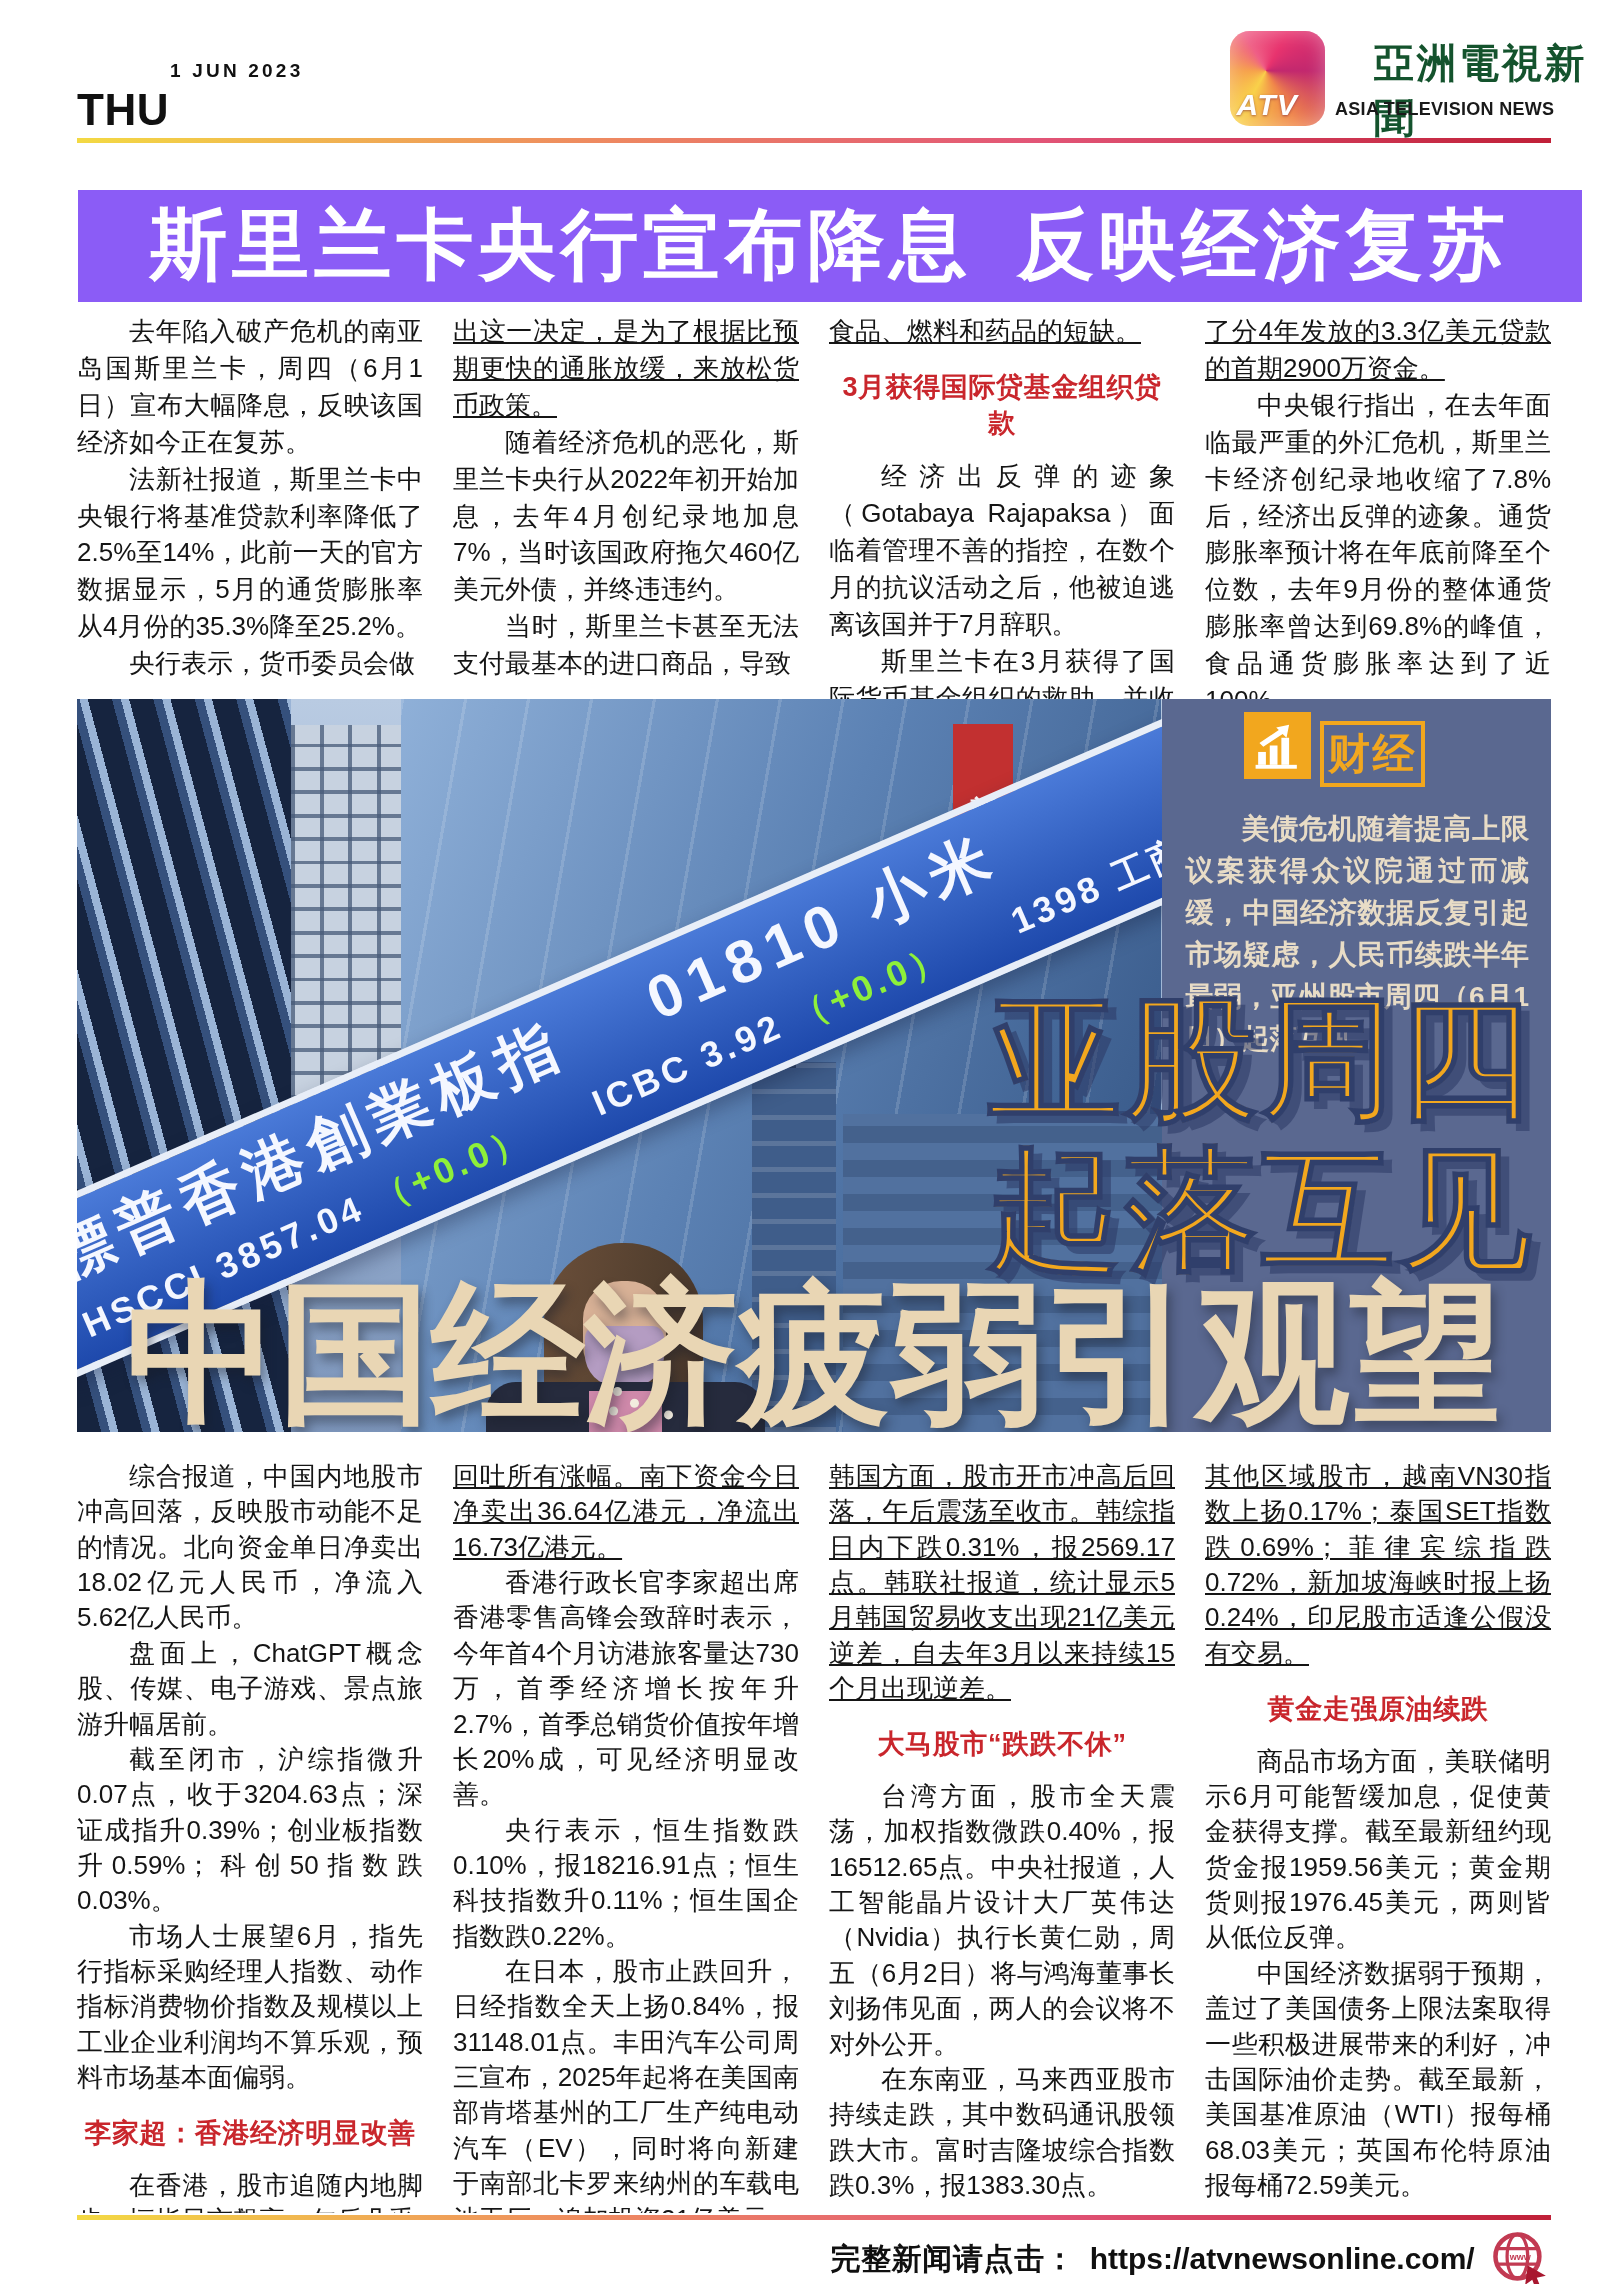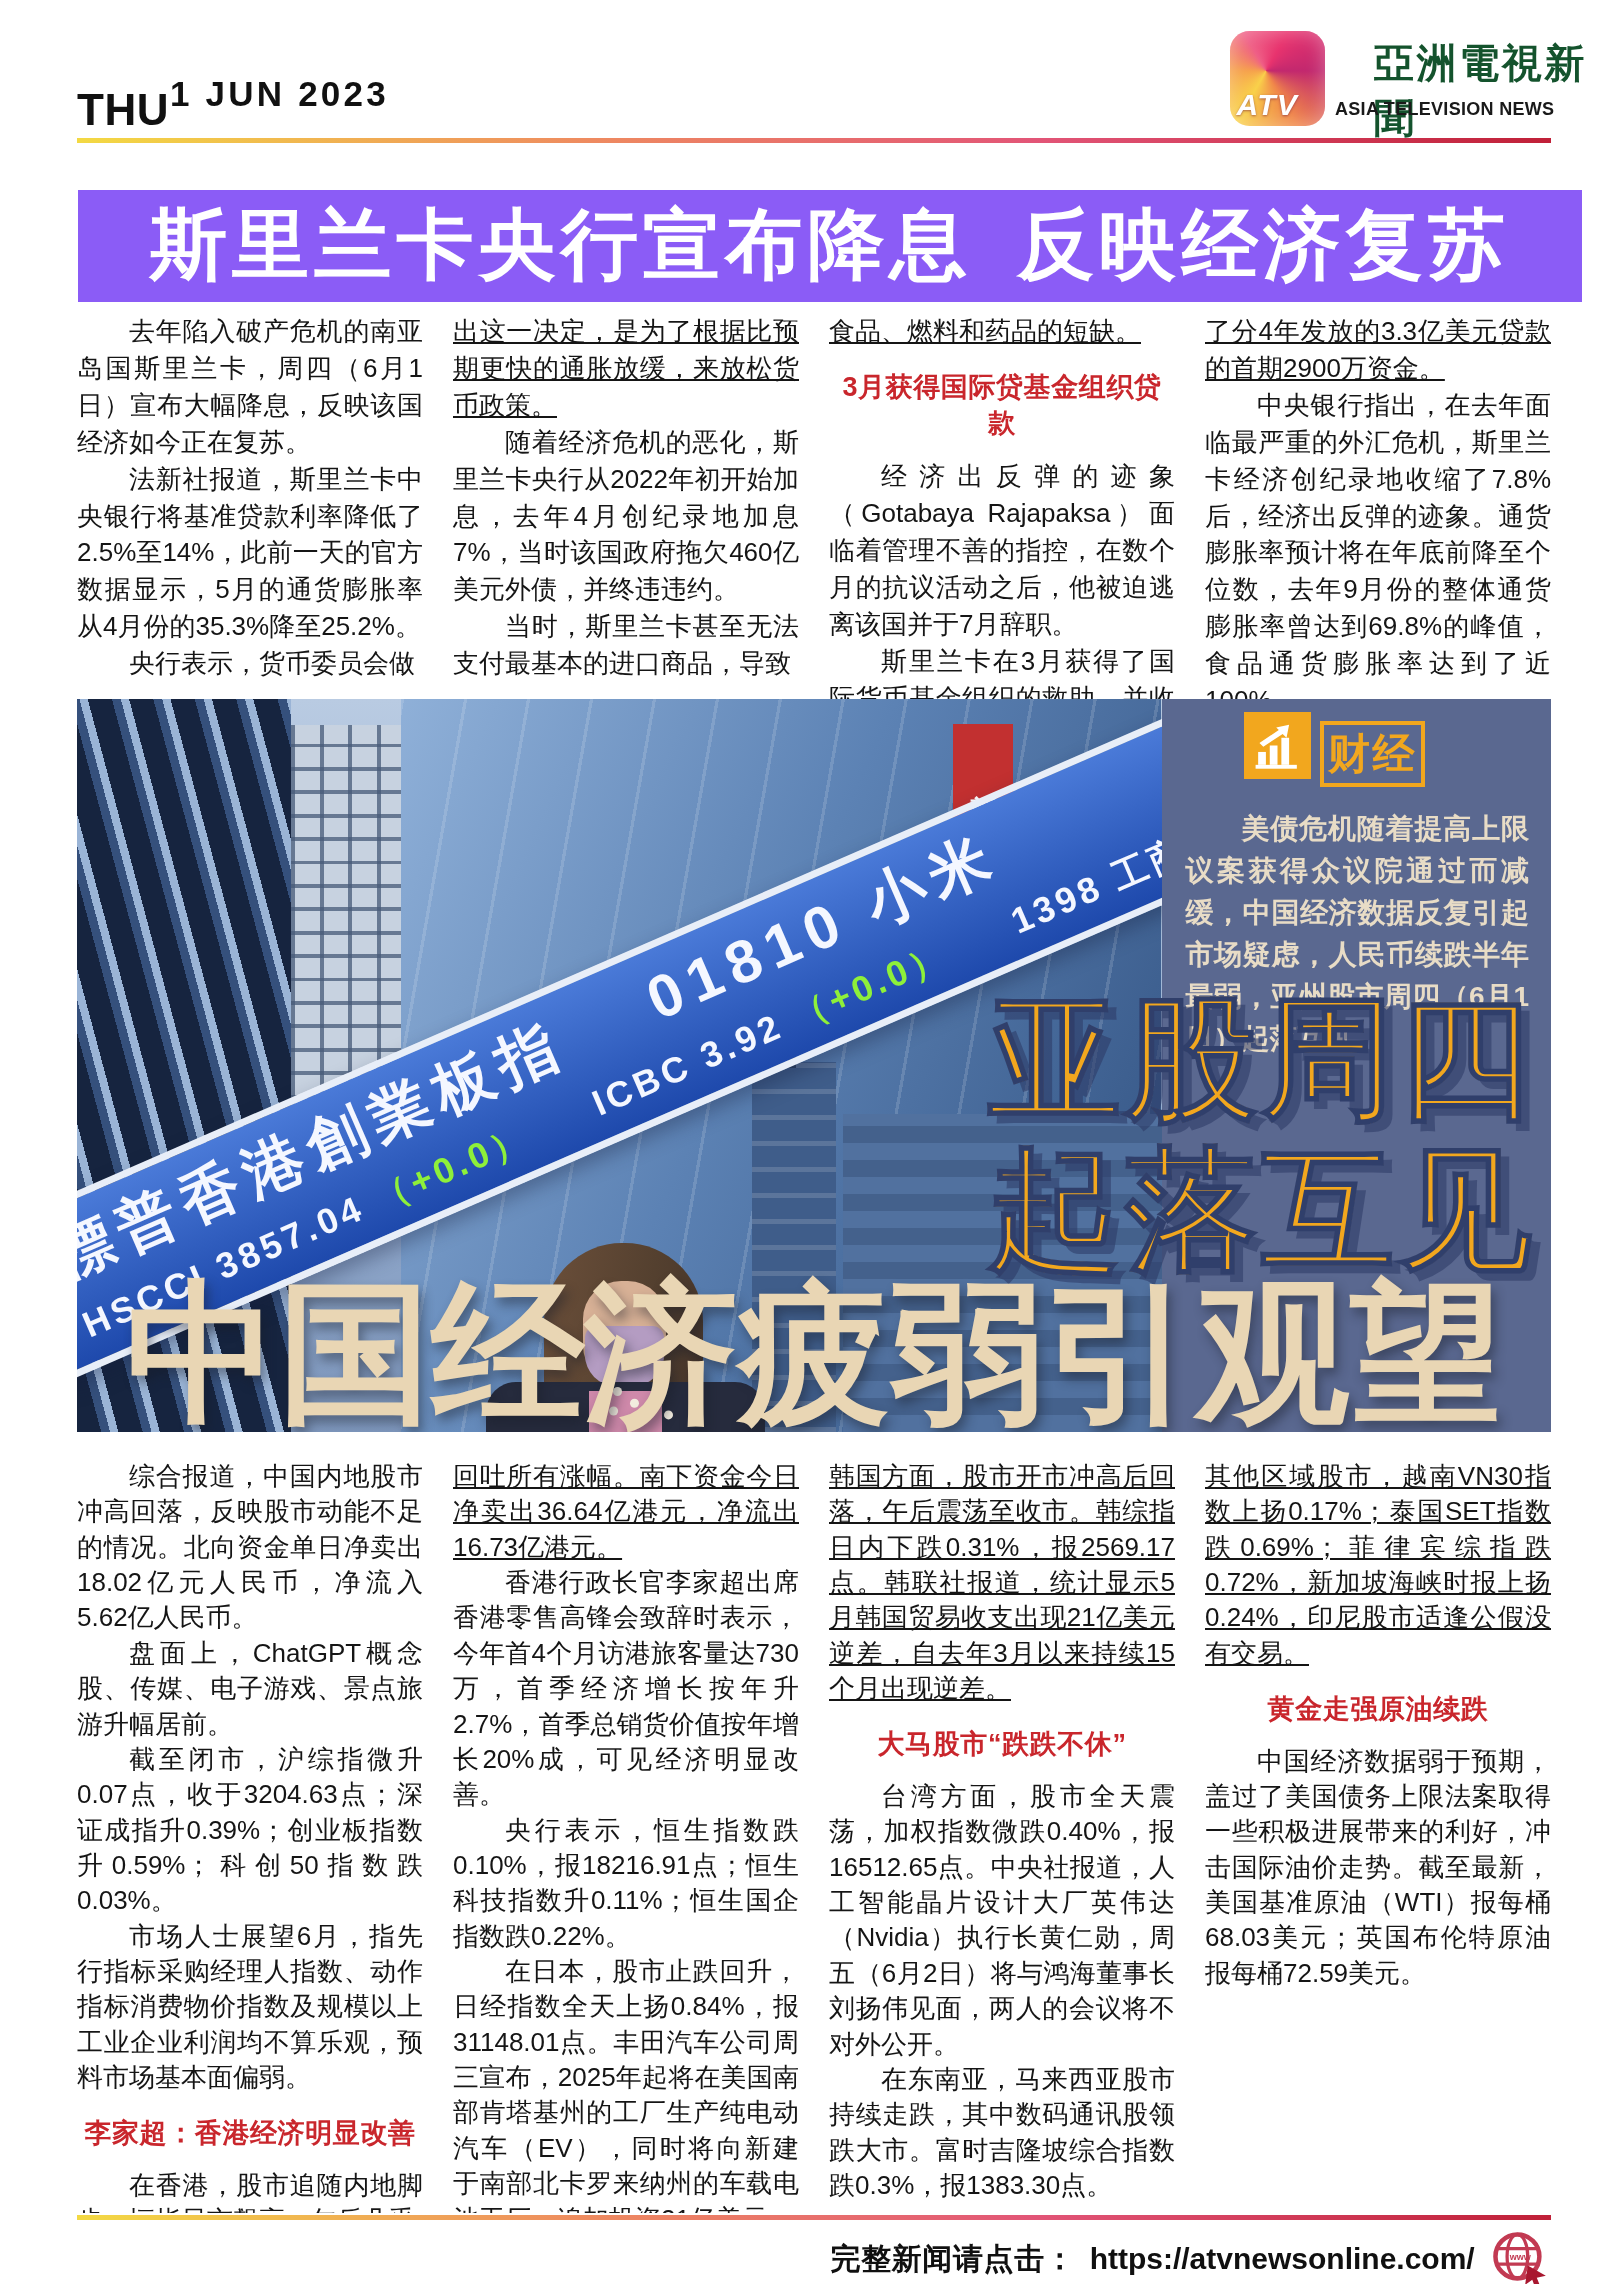--- a/index.html
+++ b/index.html
@@ -1,21 +1,21 @@
 <!DOCTYPE html>
 <html style="font-size:10.4px"><head>
 <meta charset="utf-8">
 <style>
   html,body{margin:0;padding:0;background:#e9e9e9;}
   #page{position:relative;width:1622px;height:2284px;background:#ffffff;overflow:hidden;
         font-family:"Liberation Sans",sans-serif;color:#111;}
 
   
   .hdr-weekday{position:absolute;left:77px;top:45px;font-size:44px;font-weight:900;letter-spacing:0.6px;margin-top:40px;}
-  .hdr-date{position:absolute;left:170px;top:74px;font-size:35px;font-weight:600;letter-spacing:3.2px;}
+  .hdr-date{position:absolute;left:170px;top:60px;font-size:19px;font-weight:600;letter-spacing:3.2px;}
   .logo{position:absolute;left:1230px;top:31px;width:95px;height:95px;border-radius:19.5px;
         background:conic-gradient(from 210deg at 38% 42%, #f9d14a, #f6a24c, #ef5f86, #e8336e, #c2286e, #f0864a, #f9d14a);
         box-shadow:inset 0 0 19.5px rgba(255,255,255,.35);}
   .logo span{position:absolute;left:6.5px;bottom:3.9px;font-size:30px;font-style:italic;font-weight:900;color:#fff;
         text-shadow:0 1.3px 2.6px rgba(120,30,60,.6);letter-spacing:1.3px;}
   .brand-cn{position:absolute;left:1374px;top:36px;font-size:40px;font-weight:900;letter-spacing:2.6px;color:#14532d;}
   .brand-en{position:absolute;left:1335px;top:99px;font-size:18px;font-weight:700;letter-spacing:0.3px;color:#1a1a1a;}
   .rule{position:absolute;left:77px;width:1474px;height:4.5px;
         background:linear-gradient(90deg,#F3D943 0%,#EE8A60 35%,#E25577 65%,#C02038 100%);}
   .rule-top{top:138px;}
@@ -219,20 +219,21 @@
       </div>
     <div class="col">
         <p class="para cont">韩国方面，股市开市冲高后回落，午后震荡至收市。韩综指日内下跌0.31%，报2569.17点。韩联社报道，统计显示5月韩国贸易收支出现21亿美元逆差，自去年3月以来持续15个月出现逆差。</p>
         <h3 class="subhead">大马股市“跌跌不休”</h3>
         <p class="para">台湾方面，股市全天震荡，加权指数微跌0.40%，报16512.65点。中央社报道，人工智能晶片设计大厂英伟达（Nvidia）执行长黄仁勋，周五（6月2日）将与鸿海董事长刘扬伟见面，两人的会议将不对外公开。</p>
         <p class="para">在东南亚，马来西亚股市持续走跌，其中数码通讯股领跌大市。富时吉隆坡综合指数跌0.3%，报1383.30点。</p>
       </div>
     <div class="col">
         <p class="para cont">其他区域股市，越南VN30指数上扬0.17%；泰国SET指数跌0.69%；菲律宾综指跌0.72%，新加坡海峡时报上扬0.24%，印尼股市适逢公假没有交易。</p>
         <h3 class="subhead">黄金走强原油续跌</h3>
+        <p class="para">商品市场方面，美联储明示6月可能暂缓加息，促使黄金获得支撑。截至最新纽约现货金报1959.56美元；黄金期货则报1976.45美元，两则皆从低位反弹。</p>
         <p class="para">中国经济数据弱于预期，盖过了美国债务上限法案取得一些积极进展带来的利好，冲击国际油价走势。截至最新，美国基准原油（WTI）报每桶68.03美元；英国布伦特原油报每桶72.59美元。</p>
       </div>
   </div>
 
   <div class="rule rule-bottom"></div>
   <div class="footer">
     <span class="footer-text">完整新闻请点击：</span>
     <span class="footer-url">https://atvnewsonline.com/</span>
     <svg class="globe" viewBox="0 0 96 96">
       <circle cx="44" cy="44" r="34" fill="none" stroke="#c23a52" stroke-width="7"></circle>

